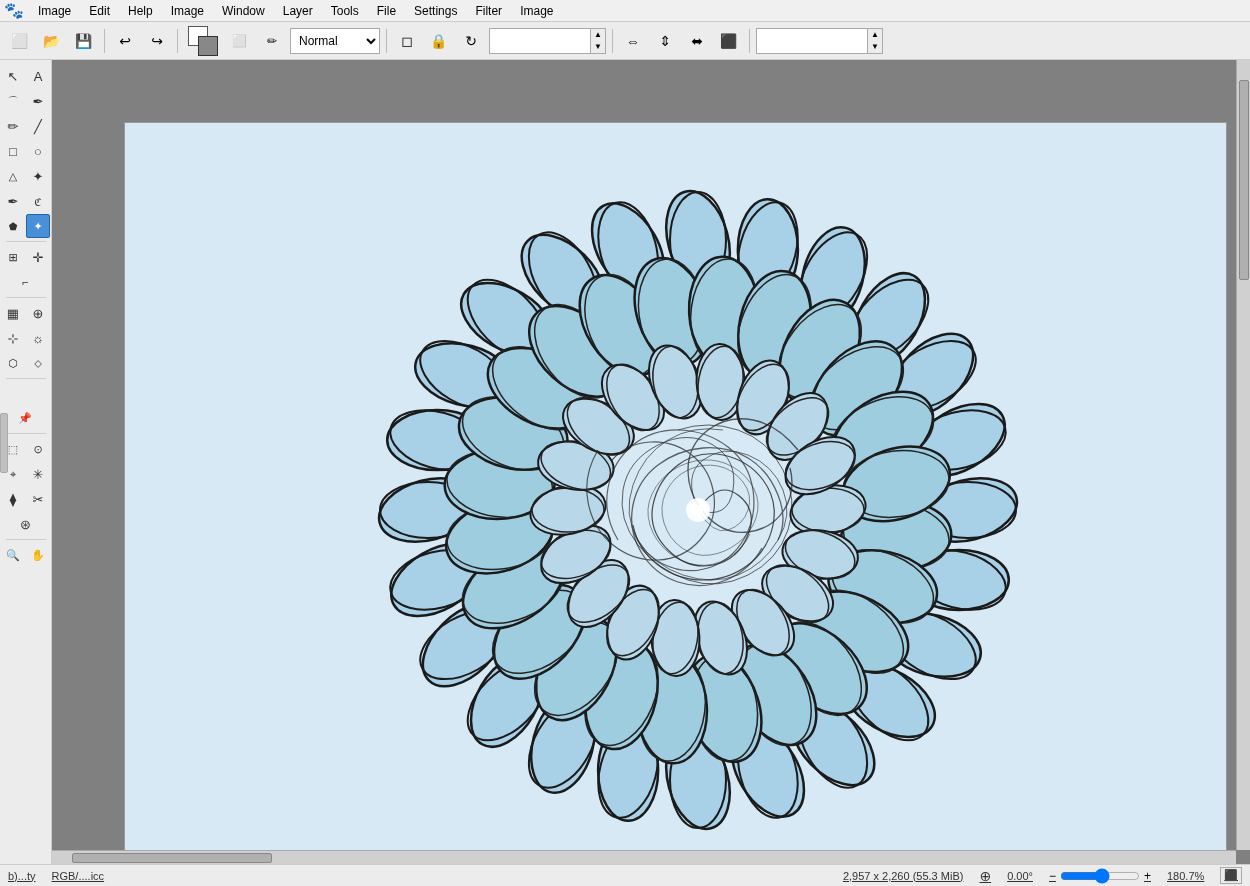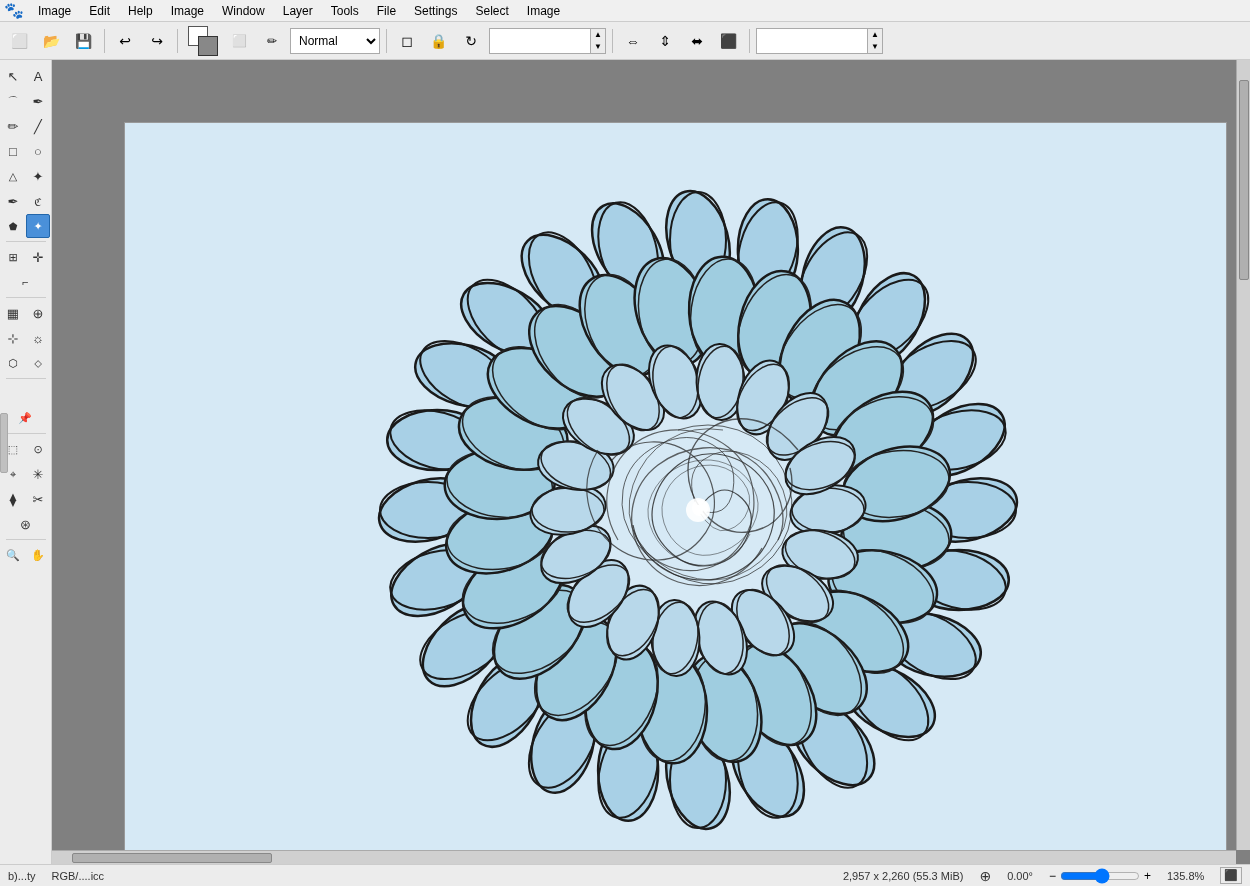--- a/index.html
+++ b/index.html
@@ -128,21 +128,21 @@
     .scroll-thumb-v {
       width: 10px; background: #b0b0b0; border: 1px solid #888;
       margin-top: 20px; height: 200px; border-radius: 2px;
     }
 
     
     #statusbar {
       display: flex; align-items: center;
       background: #ececec; border-top: 1px solid #ccc;
       height: 22px; padding: 0 8px; gap: 16px;
-      font-size: 11px; color: #333;
+      font-size: 11px; color: #333; text-decoration: underline;
     }
     .status-item { white-space: nowrap; }
     .status-divider { flex: 1; }
     .zoom-slider {
       display: flex; align-items: center; gap: 4px;
     }
     .zoom-slider input[type=range] { width: 80px; }
 
     
     #vert-handle {
@@ -160,21 +160,21 @@
   <span style="font-size:16px; margin-right:4px;">🐾</span>
   <span class="menu-item">Image</span>
   <span class="menu-item">Edit</span>
   <span class="menu-item">Help</span>
   <span class="menu-item">Image</span>
   <span class="menu-item">Window</span>
   <span class="menu-item">Layer</span>
   <span class="menu-item">Tools</span>
   <span class="menu-item">File</span>
   <span class="menu-item">Settings</span>
-  <span class="menu-item">Select</span>
+  <span class="menu-item">Filter</span>
   <span class="menu-item">Image</span>
 </div>
 
 <div id="toolbar">
 
   <button class="tool-btn" title="New">⬜</button>
   <button class="tool-btn" title="Open">📂</button>
   <button class="tool-btn" title="Save">💾</button>
   <div style="width:1px;height:24px;background:#bbb;margin:0 2px;"></div>
 
@@ -660,16 +660,16 @@
   <span class="status-item">2,957 x 2,260 (55.3 MiB)</span>
 
   <span style="font-size:14px;">⊕</span>
   <span class="status-item">0.00°</span>
 
   <div class="zoom-slider">
     <button style="background:none;border:none;cursor:pointer;font-size:12px;">−</button>
     <input type="range" min="0" max="200" value="105" style="width: 80px;">
     <button style="background:none;border:none;cursor:pointer;font-size:12px;">+</button>
   </div>
-  <span class="status-item">135.8%</span>
+  <span class="status-item">180.7%</span>
 
   <button style="background:none;border:1px solid #aaa;cursor:pointer;padding:1px 3px;font-size:11px;">⬛</button>
 </div>
 
 </body></html>

